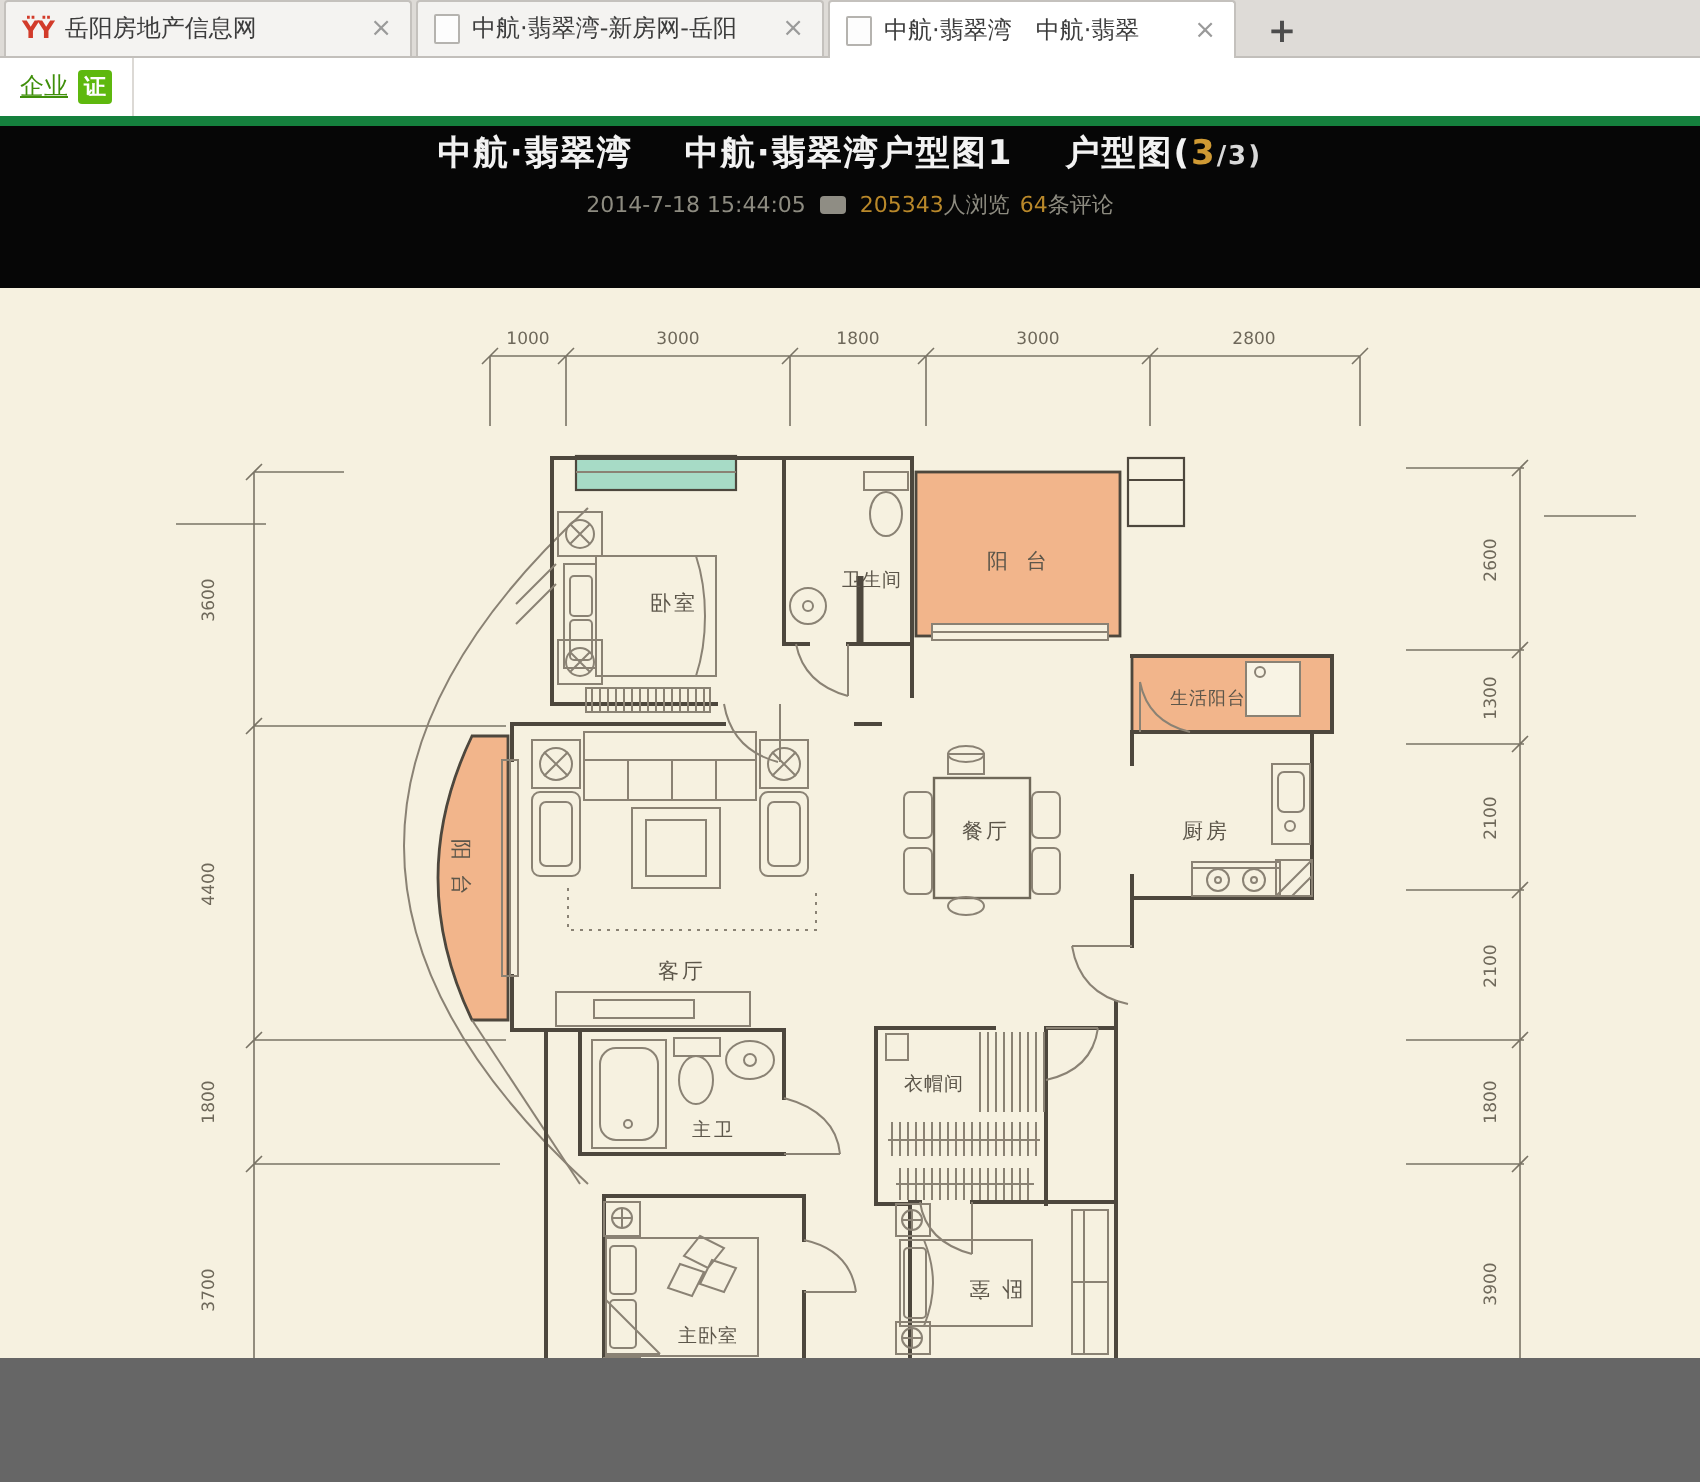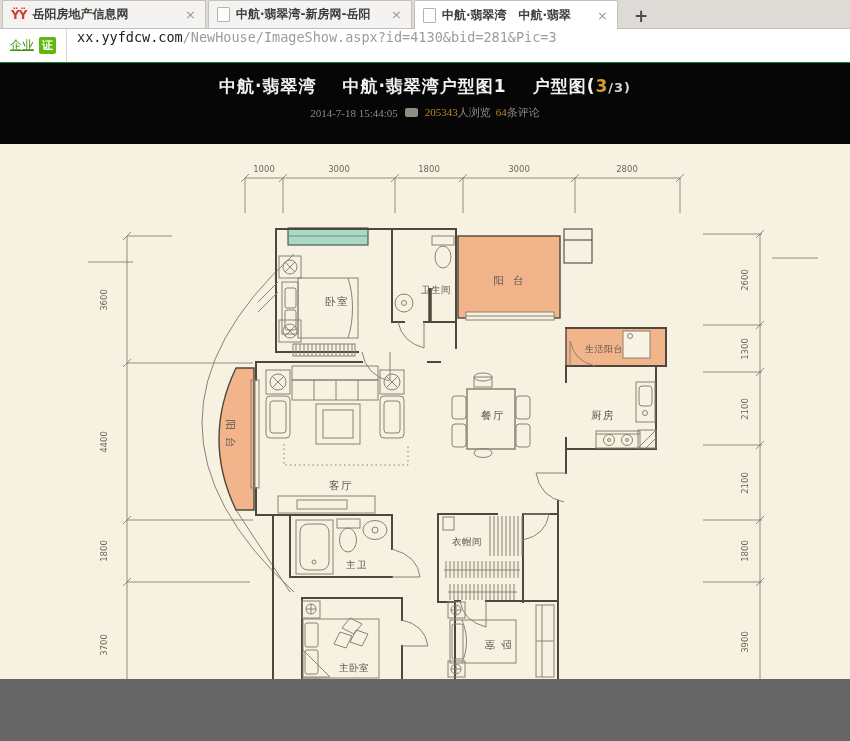--- a/index.html
+++ b/index.html
@@ -6,48 +6,48 @@
   #stage{position:relative;width:850px;height:679px;overflow:hidden;
          background:#f6f1e0;font-family:"DejaVu Sans","Liberation Sans",sans-serif;}
 
   
   .tabbar{position:absolute;left:0;top:0;width:850px;height:29px;background:#dedbd7;
           border-bottom:1px solid #c2bfbb;display:flex;align-items:flex-end;box-sizing:border-box;}
   .tab{display:flex;align-items:center;gap:6px;width:204px;height:28px;margin-left:2px;
        background:#f4f3f1;border:1px solid #c4c1bd;border-bottom:none;border-radius:2px 2px 0 0;
        padding:0 8px;box-sizing:border-box;position:relative;}
   .tab.active{background:#ffffff;height:29px;margin-bottom:-1px;z-index:2;margin-top:40px;}
-  .tab-title{flex:1;font-size:12px;color:#3c3c3c;white-space:nowrap;overflow:hidden;font-weight:bold;}
+  .tab-title{flex:1;font-size:12px;color:#3c3c3c;white-space:nowrap;overflow:hidden;}
   .tab-close{color:#9a9a9a;font-size:13px;line-height:1;padding:0 1px;cursor:default;}
   .favicon-yy{color:#d23b2a;font-weight:bold;font-size:12px;letter-spacing:-1px;}
   .page-icon{width:11px;height:13px;background:#fdfdfd;border:1px solid #b5b3af;border-radius:1px;flex:0 0 auto;}
   .newtab{width:30px;height:24px;margin-left:8px;text-align:center;color:#4c4c4c;
           font-size:17px;line-height:24px;font-weight:bold;}
 
   .addressbar{position:absolute;left:0;top:29px;width:850px;height:34px;background:#ffffff;
-              border-bottom:1px solid #15803d;display:flex;align-items:flex-start;box-sizing:border-box;}
+              border-bottom:5px solid #15803d;display:flex;align-items:flex-end;box-sizing:border-box;}
   .cert{display:flex;align-items:center;gap:5px;padding:0 10px;height:100%;
         border-right:1px solid #dcd9d5;}
   .cert-text{color:#3f8f0a;font-size:12px;text-decoration:underline;}
   .cert-badge{background:#5eb80e;color:#fff;font-size:11px;font-weight:bold;
               padding:1px 3px;border-radius:2px;}
   .url{font-family:"DejaVu Sans Mono","Liberation Mono",monospace;font-size:13.5px;
        padding-left:10px;white-space:nowrap;}
   .url-host{color:#1c1c1c;}
   .url-path{color:#9c9c9c;}
 
   
   .hero{position:absolute;left:0;top:63px;width:850px;height:81px;background:#060606;
         text-align:center;color:#f2f2f2;}
-  .hero-title{padding-top:12px;font-size:17px;font-weight:bold;letter-spacing:1px;}
+  .hero-title{padding-top:2px;font-size:17px;font-weight:bold;letter-spacing:1px;}
   .t-gap{display:inline-block;width:26px;}
   .accent{color:#d09a34;}
   .suffix{font-size:13px;color:#d8d8d8;}
   .hero-meta{margin-top:7px;font-size:11px;color:#8d8b80;display:flex;
-             justify-content:center;align-items:center;gap:5px;font-family:Liberation Serif, serif;}
+             justify-content:center;align-items:center;gap:5px;}
   .num{color:#b9882a;}
   .comment-icon{display:inline-block;width:13px;height:9px;background:#8f8d84;border-radius:2px;
                 position:relative;margin:0 2px;}
   .comment-icon::after{content:"";position:absolute;left:2px;bottom:-3px;border:3px solid transparent;
                 border-top-color:#8f8d84;}
 
   
   .plan{position:absolute;left:0;top:144px;}
   .plan text{font-family:"DejaVu Sans","Liberation Sans",sans-serif;}
   .wall{stroke:#4d473d;stroke-width:2;fill:none;stroke-linecap:square;}
@@ -82,23 +82,20 @@
       <span class="tab-title">中航·翡翠湾　中航·翡翠</span>
       <span class="tab-close">×</span>
     </div>
     <div class="newtab">+</div>
   </div>
 
   <div class="addressbar">
     <div class="cert">
       <span class="cert-text">企业</span>
       <span class="cert-badge">证</span>
-    </div>
-    <div class="url">
-      <span class="url-host">xx.yyfdcw.com</span><span class="url-path">/NewHouse/ImageShow.aspx?id=4130&amp;bid=281&amp;Pic=3</span>
     </div>
   </div>
 
   <div class="hero">
     <div class="hero-title">
       <span>中航·翡翠湾</span><span class="t-gap"></span><span>中航·翡翠湾户型图1</span><span class="t-gap"></span><span>户型图(</span><span class="accent">3</span><span class="suffix">/3)</span>
     </div>
     <div class="hero-meta">
       <span>2014-7-18 15:44:05</span>
       <span class="comment-icon"></span>

